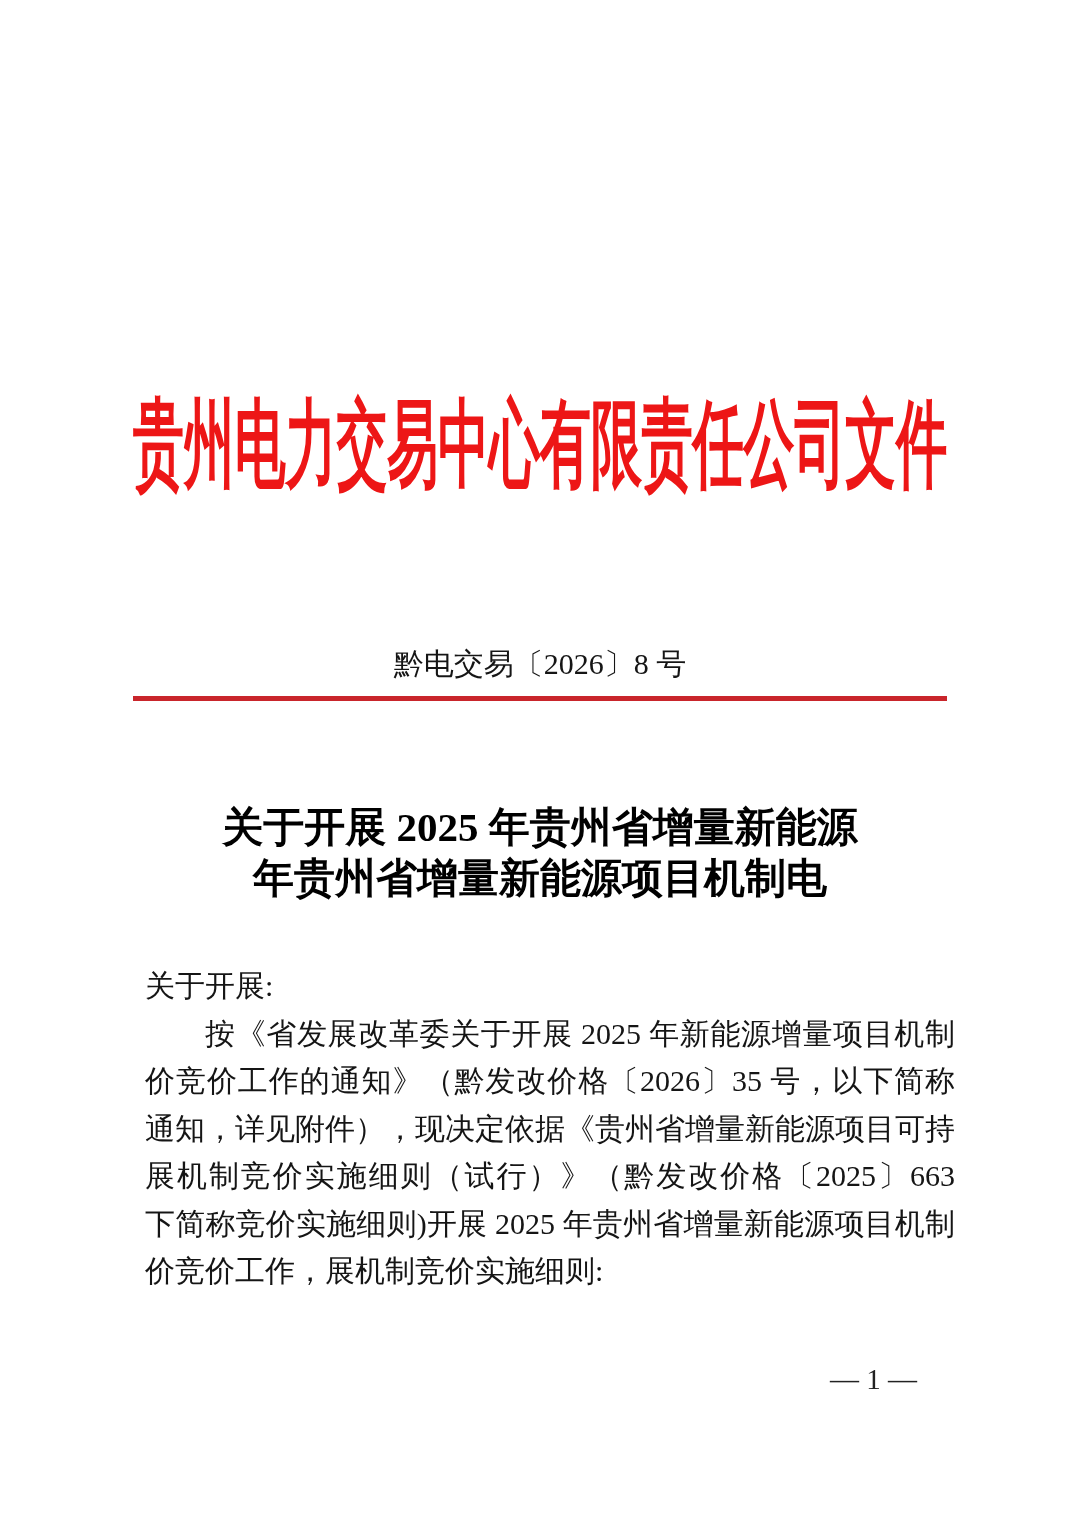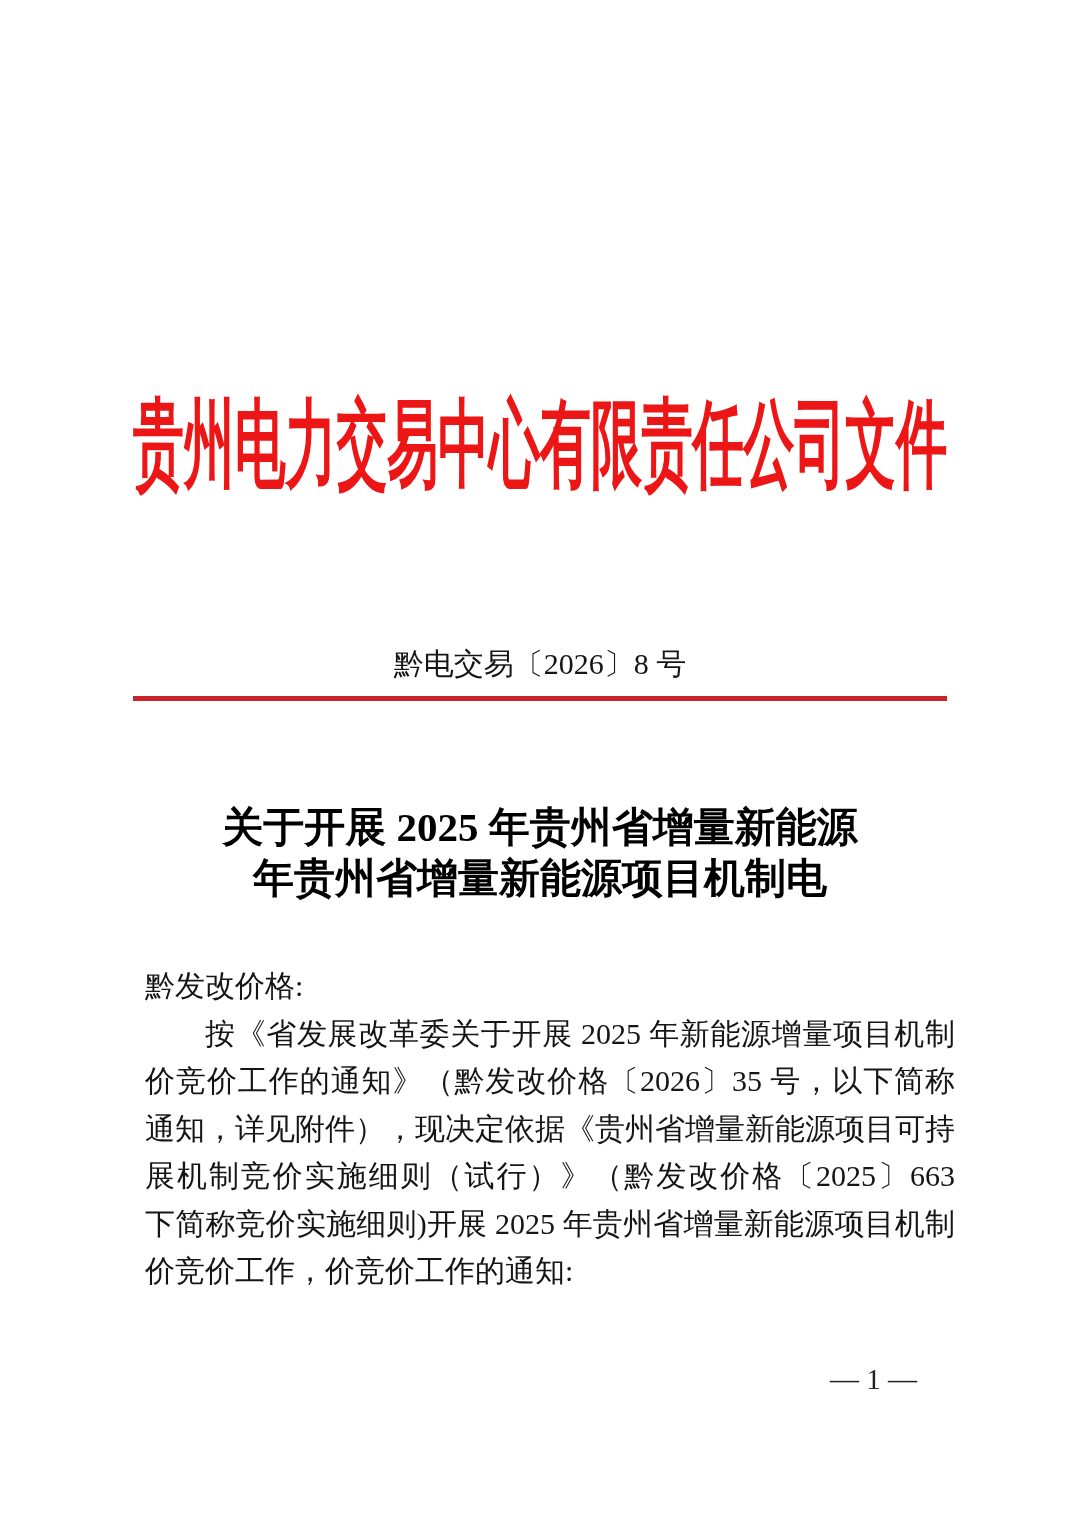--- a/index.html
+++ b/index.html
@@ -124,24 +124,24 @@
   <div class="doc-number">黔电交易〔2026〕8 号</div>
 
   <div class="red-divider"></div>
 
   <h1 class="doc-title">
     <span class="doc-title-line">关于开展 2025 年贵州省增量新能源</span>
     <span class="doc-title-line">年贵州省增量新能源项目机制电</span>
   </h1>
 
   <div class="body-text">
-    <p class="line">黔发改价格:</p>
+    <p class="line">关于开展:</p>
     <p class="line justify indent">按《省发展改革委关于开展 2025 年新能源增量项目机制电</p>
     <p class="line justify">价竞价工作的通知》（黔发改价格〔2026〕35 号，以下简称竞价</p>
     <p class="line justify">通知，详见附件），现决定依据《贵州省增量新能源项目可持续发</p>
     <p class="line justify">展机制竞价实施细则（试行）》（黔发改价格〔2025〕663 号，以</p>
     <p class="line justify">下简称竞价实施细则)开展 2025 年贵州省增量新能源项目机制电</p>
-    <p class="line">价竞价工作，价竞价工作的通知:</p>
+    <p class="line">价竞价工作，展机制竞价实施细则:</p>
   </div>
 
   <div class="page-number">— 1 —</div>
 
 </div>
 
 </body></html>

